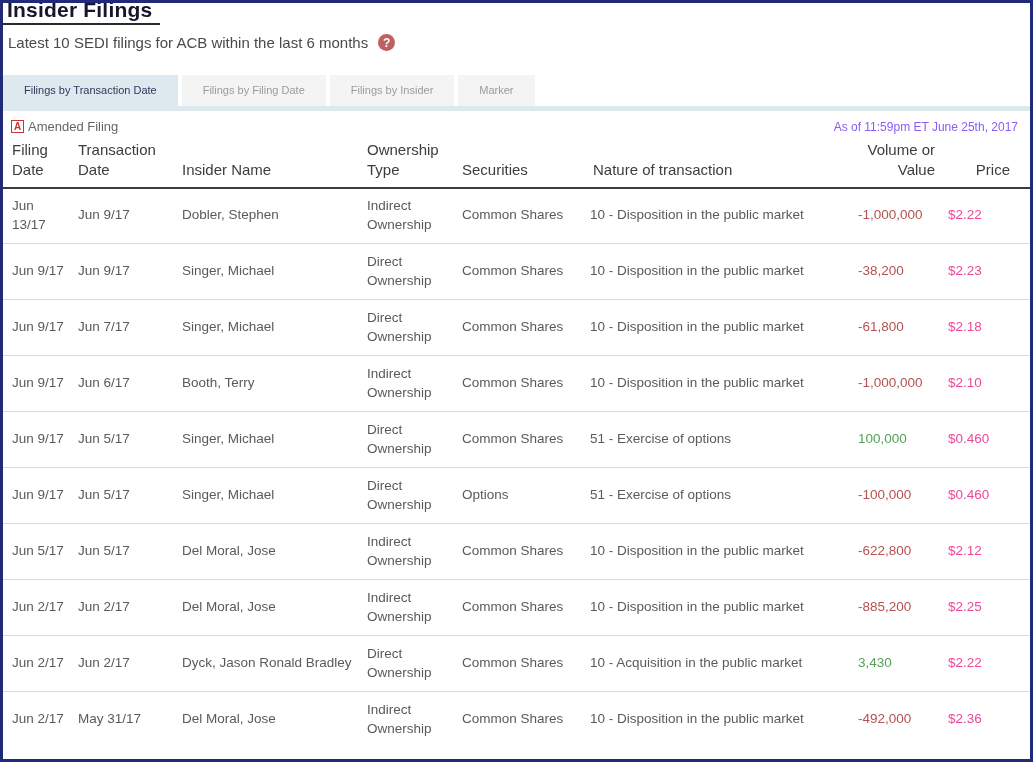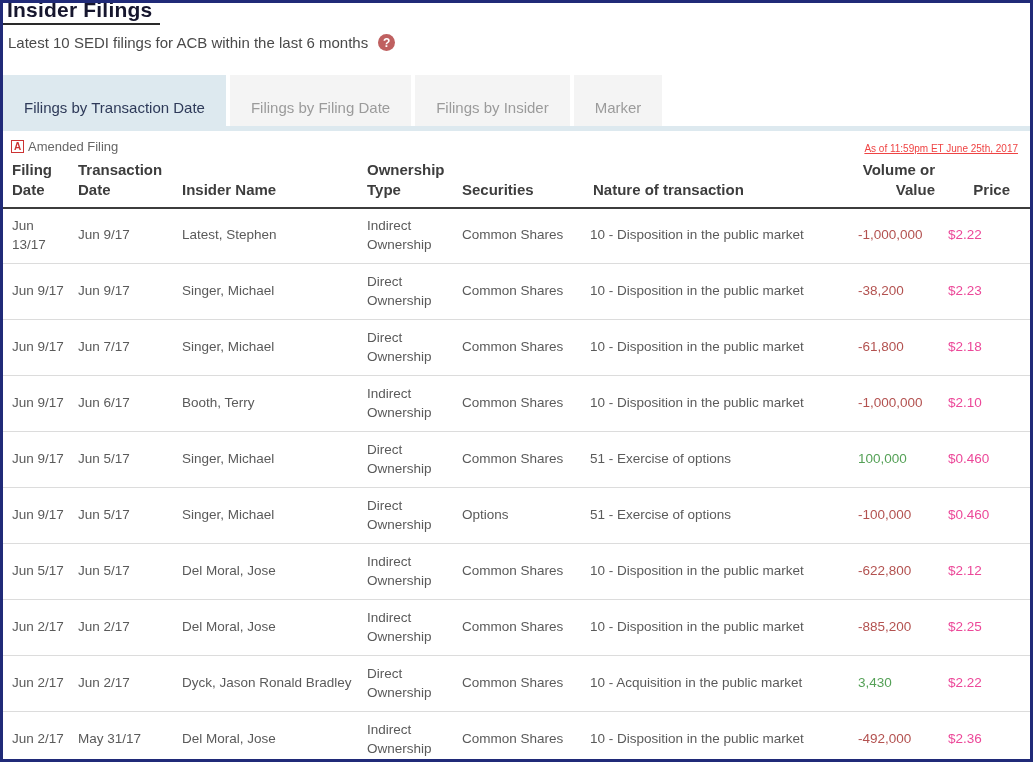--- a/index.html
+++ b/index.html
@@ -41,22 +41,22 @@
     cursor:pointer;
   }
   .tabs {
     display:flex;
     gap:4px;
     margin-top:24px;
   }
   .tab {
     background:#f4f4f4;
     color:#9b9b9b;
-    font-size:15px;
-    padding:24px 21px 10px 21px;
+    font-size:11px;
+    padding:9px 21px 10px 21px;
     white-space:nowrap;
     cursor:pointer;
   }
   .tab.active {
     background:#dde9ef;
     color:#2e3a59;
   }
   .tab-strip {
     height:5px;
     background:#dde9ef;
@@ -80,34 +80,33 @@
     border:1px solid #cc3333;
     color:#cc3333;
     font-size:10px;
     font-weight:bold;
     display:inline-flex;
     align-items:center;
     justify-content:center;
     background:#ffffff;
   }
   .as-of {
-    font-size:10px;
-    color:#ef4444;
+    font-size:12px;
+    color:#8b5cf6;
     padding-right:4px;
-    text-decoration:underline;
   }
   table {
     width:1027px;
     table-layout:fixed;
     border-collapse:collapse;
     margin-top:2px;
   }
   thead th {
     font-size:15px;
-    font-weight:bold;
+    font-weight:normal;
     color:#3d3d3d;
     text-align:left;
     vertical-align:bottom;
     padding:4px 4px 6px 9px;
     border-bottom:2px solid #3c3c3c;
     line-height:1.35;
   }
   thead th.right { text-align:right; padding-right:4px; }
   thead th.price-h { padding-right:20px; }
   tbody td {
@@ -173,21 +172,21 @@
           <th>Securities</th>
           <th>Nature of transaction</th>
           <th class="right">Volume or Value</th>
           <th class="right price-h">Price</th>
         </tr>
     </thead>
     <tbody id="tbody">
         <tr>
           <td class="filing-date-cell">Jun 13/17</td>
           <td class="transaction-date-cell">Jun 9/17</td>
-          <td class="insider-name-cell">Latest, Stephen</td>
+          <td class="insider-name-cell">Dobler, Stephen</td>
           <td class="ownership-type-cell">Indirect Ownership</td>
           <td class="securities-cell">Common Shares</td>
           <td class="nature-cell">10 - Disposition in the public market</td>
           <td class="volume-cell right" style="color: rgb(179, 82, 80);">-1,000,000</td>
           <td class="price-cell right">$2.22</td>
         </tr>
         <tr>
           <td class="filing-date-cell">Jun 9/17</td>
           <td class="transaction-date-cell">Jun 9/17</td>
           <td class="insider-name-cell">Singer, Michael</td>

